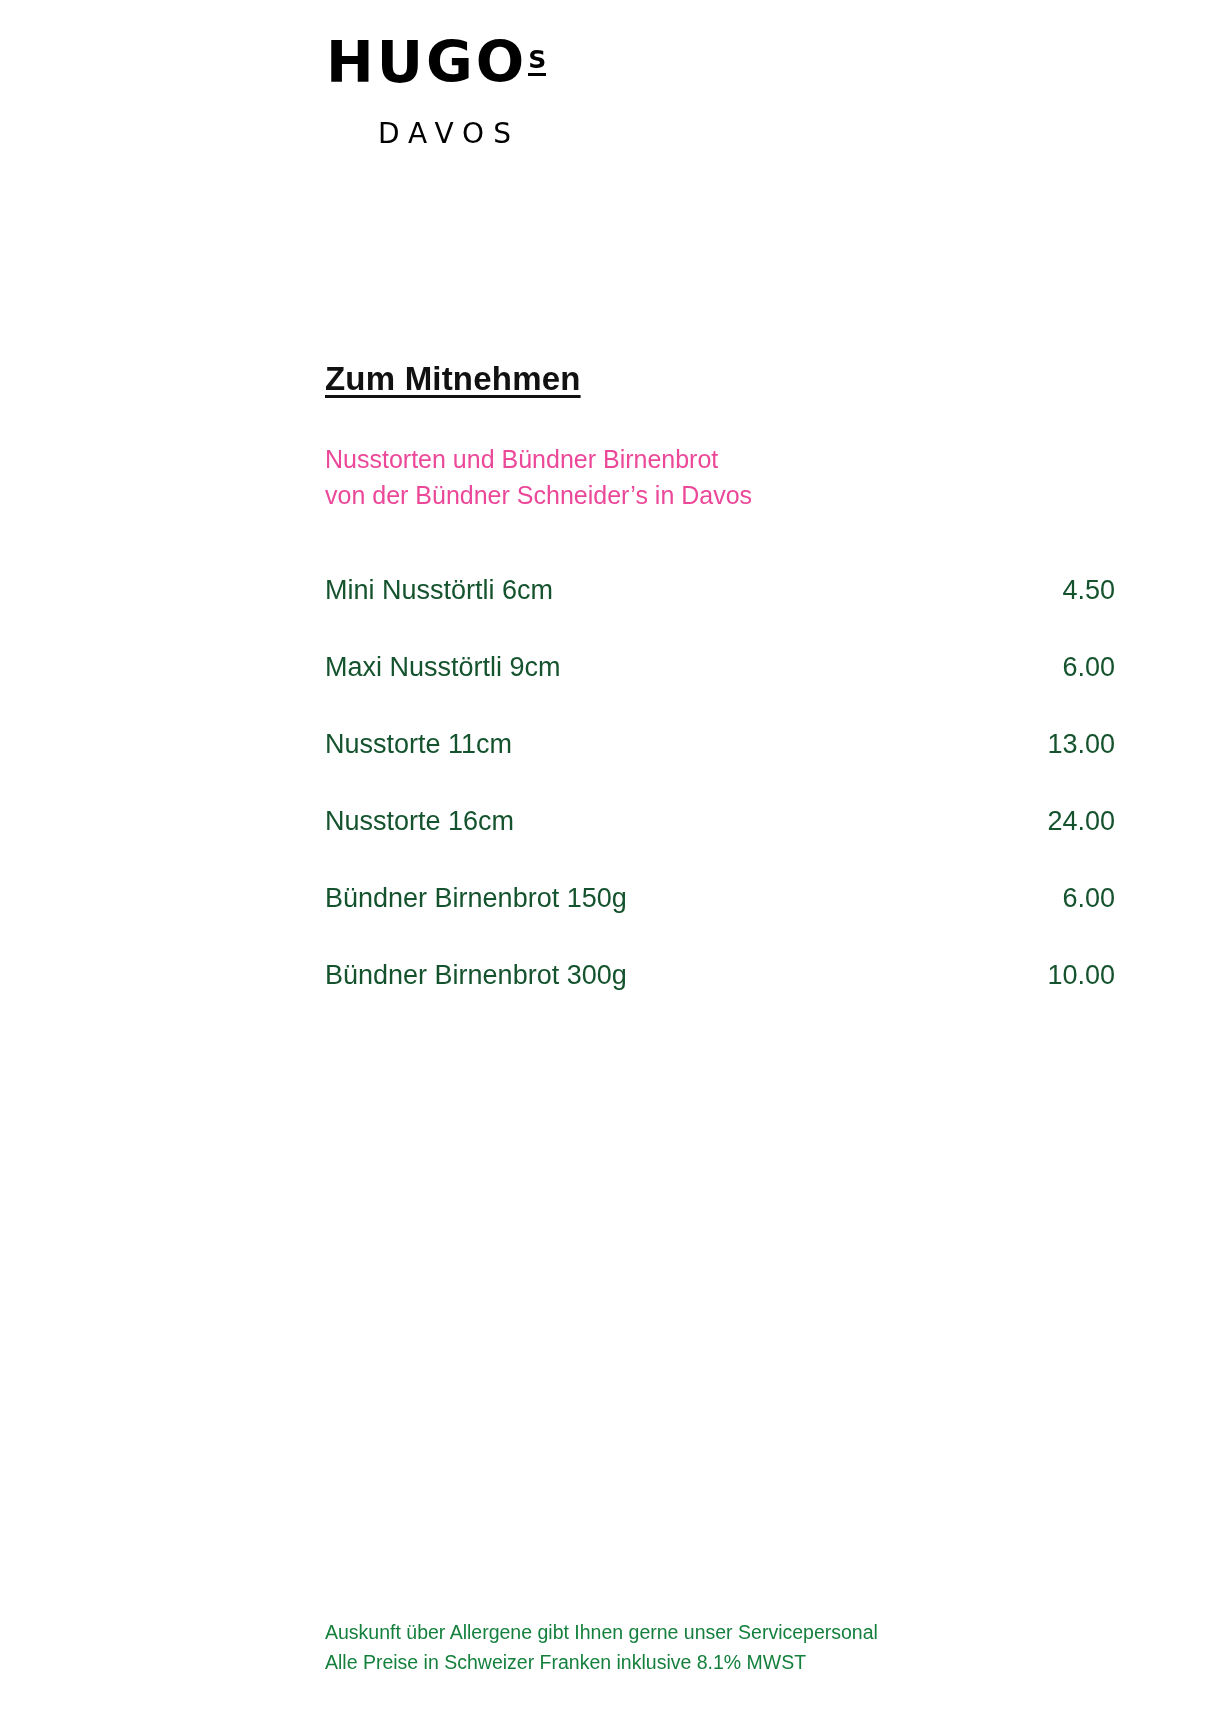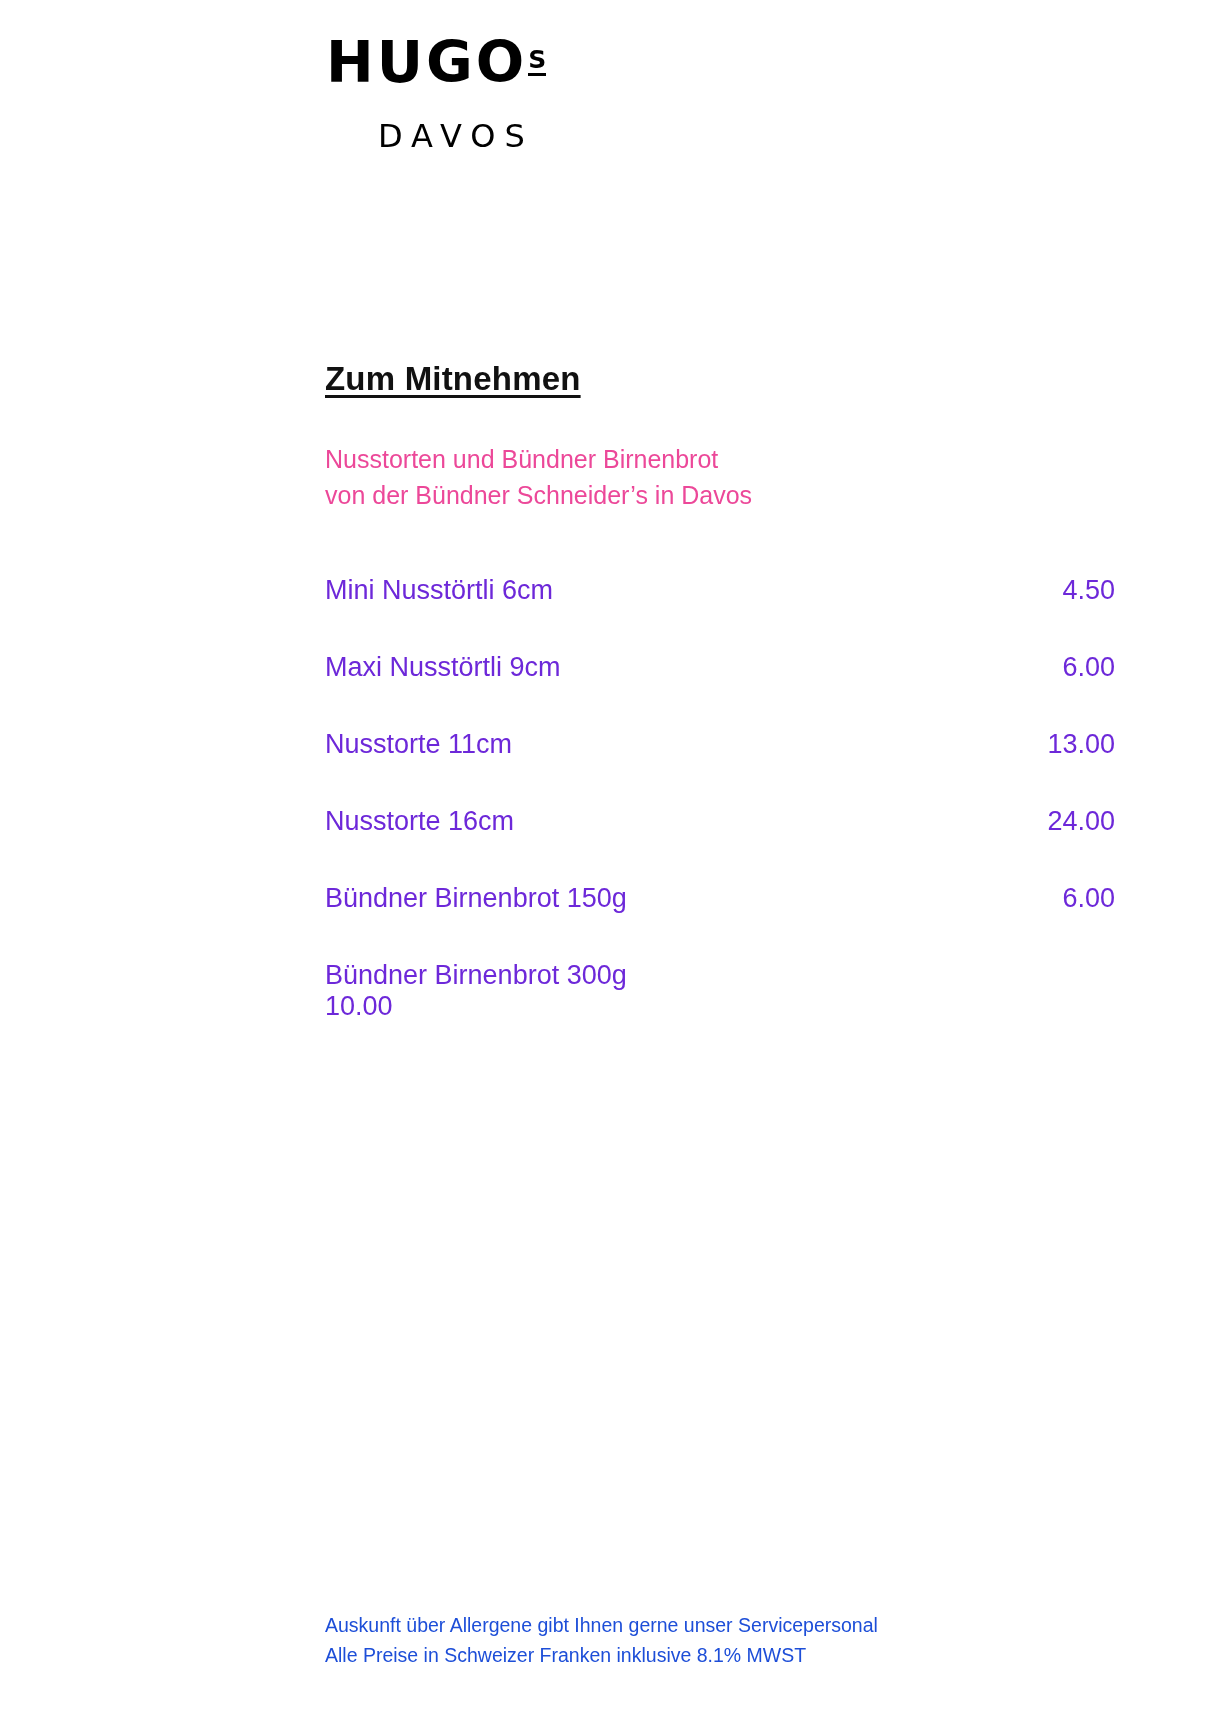--- a/index.html
+++ b/index.html
@@ -54,21 +54,21 @@
     content: "";
     position: absolute;
     left: 0;
     right: 0;
     bottom: -4px;
     height: 3px;
     background: #000;
   }
   .logo-sub {
     font-family: "DejaVu Sans", sans-serif;
-    font-size: 32px;
+    font-size: 28px;
     font-weight: normal;
     letter-spacing: 9px;
     color: #000000;
     margin-top: 26px;
     margin-left: 52px;
   }
 
   
   .content {
     position: absolute;
@@ -100,35 +100,35 @@
     margin: 0;
     padding: 0;
     list-style: none;
   }
   .item-row {
     display: flex;
     align-items: baseline;
     justify-content: space-between;
     margin-bottom: 46px;
     font-size: 27px;
-    color: #6d28d9;
+    color: #14532d;
   }
-  .item-row:last-child { margin-bottom: 4px; flex-direction: column; }
+  .item-row:last-child { margin-bottom: 4px; }
   .item-name { white-space: nowrap; }
   .item-price { white-space: nowrap; text-align: right; }
 
   
   .footer {
     position: absolute;
     left: 325px;
-    bottom: 56px;
+    bottom: 49px;
     width: 800px;
     font-size: 19.5px;
     line-height: 1.55;
-    color: #1d4ed8;
+    color: #15803d;
   }
   .footer div { white-space: nowrap; }
 </style>
 </head>
 <body>
 
 <div class="page">
 
   <div class="logo-block">
     <div class="logo-word"><span>HUGO</span><span class="logo-sup">S</span></div>

